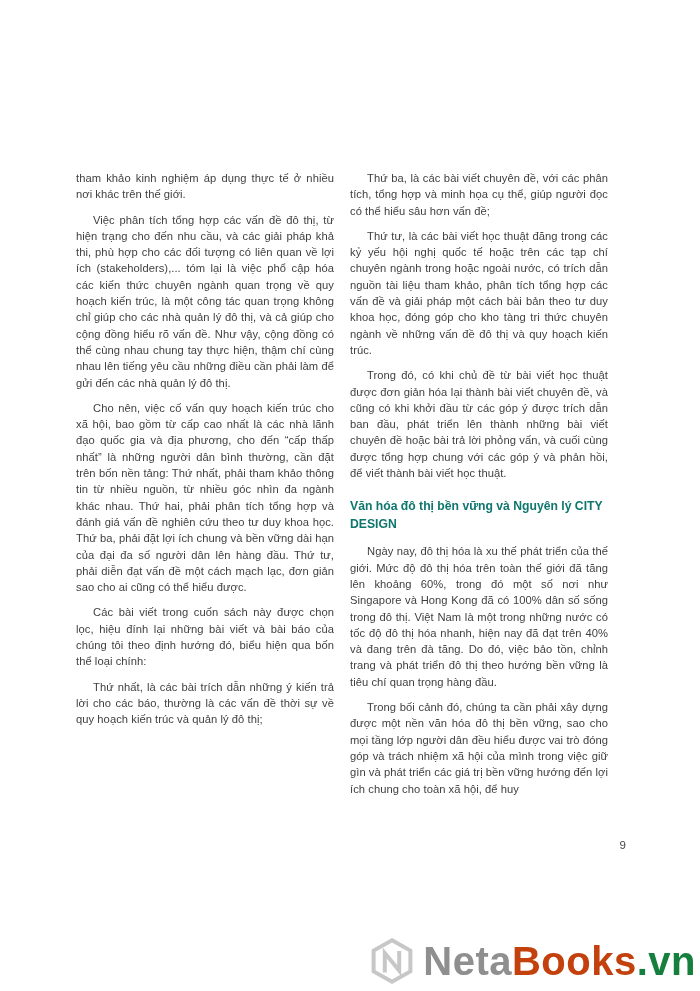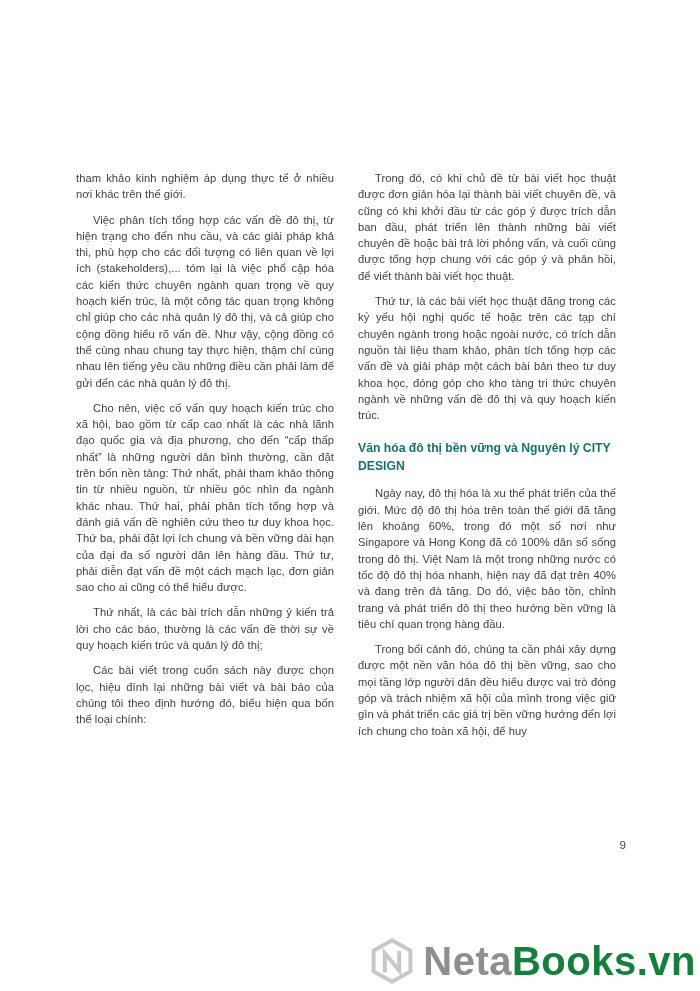--- a/index.html
+++ b/index.html
@@ -14,21 +14,21 @@
     height: 991px;
     background: #ffffff;
     overflow: hidden;
   }
   .columns {
     position: absolute;
     left: 76px;
     top: 170px;
     width: 548px;
     display: flex;
-    gap: 24px;
+    gap: 16px;
   }
   .col {
     width: 258px;
     flex: 0 0 258px;
   }
   .para {
     margin: 0 0 9px 0;
     font-size: 11.2px;
     line-height: 16.3px;
     color: #3f3f3f;
@@ -68,41 +68,42 @@
     height: 48px;
     display: block;
   }
   .wm-text {
     font-size: 40px;
     font-weight: bold;
     letter-spacing: 0.5px;
     white-space: nowrap;
   }
   .wm-neta  { color: #8f8f8f; }
-  .wm-books { color: #15803d; }
+  .wm-books { color: #c2410c; }
   .wm-vn    { color: #15803d; }
 </style>
 </head>
 <body>
 
 <div class="page">
 
   <main class="columns">
 
     <section class="col">
       <p class="para no-indent">tham khảo kinh nghiệm áp dụng thực tế ở nhiều nơi khác trên thế giới.</p>
       <p class="para">Việc phân tích tổng hợp các vấn đề đô thị, từ hiện trạng cho đến nhu cầu, và các giải pháp khả thi, phù hợp cho các đối tượng có liên quan về lợi ích (stakeholders),... tóm lại là việc phổ cập hóa các kiến thức chuyên ngành quan trọng về quy hoạch kiến trúc, là một công tác quan trọng không chỉ giúp cho các nhà quản lý đô thị, và cả giúp cho cộng đồng hiểu rõ vấn đề. Như vậy, cộng đồng có thể cùng nhau chung tay thực hiện, thậm chí cùng nhau lên tiếng yêu cầu những điều cần phải làm để gửi đến các nhà quản lý đô thị.</p>
       <p class="para">Cho nên, việc cố vấn quy hoạch kiến trúc cho xã hội, bao gồm từ cấp cao nhất là các nhà lãnh đạo quốc gia và địa phương, cho đến “cấp thấp nhất” là những người dân bình thường, cần đặt trên bốn nền tảng: Thứ nhất, phải tham khảo thông tin từ nhiều nguồn, từ nhiều góc nhìn đa ngành khác nhau. Thứ hai, phải phân tích tổng hợp và đánh giá vấn đề nghiên cứu theo tư duy khoa học. Thứ ba, phải đặt lợi ích chung và bền vững dài hạn của đại đa số người dân lên hàng đầu. Thứ tư, phải diễn đạt vấn đề một cách mạch lạc, đơn giản sao cho ai cũng có thể hiểu được.</p>
+      <p class="para">Các bài viết trong cuốn sách này được chọn lọc, hiệu đính lại những bài viết và bài báo của chúng tôi theo định hướng đó, biểu hiện qua bốn thể loại chính:</p>
       <p class="para">Thứ nhất, là các bài trích dẫn những ý kiến trả lời cho các báo, thường là các vấn đề thời sự về quy hoạch kiến trúc và quản lý đô thị;</p>
-      <p class="para">Các bài viết trong cuốn sách này được chọn lọc, hiệu đính lại những bài viết và bài báo của chúng tôi theo định hướng đó, biểu hiện qua bốn thể loại chính:</p>
     </section>
 
     <section class="col">
+      <p class="para">Thứ ba, là các bài viết chuyên đề, với các phân tích, tổng hợp và minh họa cụ thể, giúp người đọc có thể hiểu sâu hơn vấn đề;</p>
+      <p class="para">Thứ tư, là các bài viết học thuật đăng trong các kỷ yếu hội nghị quốc tế hoặc trên các tạp chí chuyên ngành trong hoặc ngoài nước, có trích dẫn nguồn tài liệu tham khảo, phân tích tổng hợp các vấn đề và giải pháp một cách bài bản theo tư duy khoa học, đóng góp cho kho tàng tri thức chuyên ngành về những vấn đề đô thị và quy hoạch kiến trúc.</p>
       <p class="para">Trong đó, có khi chủ đề từ bài viết học thuật được đơn giản hóa lại thành bài viết chuyên đề, và cũng có khi khởi đầu từ các góp ý được trích dẫn ban đầu, phát triển lên thành những bài viết chuyên đề hoặc bài trả lời phỏng vấn, và cuối cùng được tổng hợp chung với các góp ý và phản hồi, để viết thành bài viết học thuật.</p>
-      <p class="para">Thứ tư, là các bài viết học thuật đăng trong các kỷ yếu hội nghị quốc tế hoặc trên các tạp chí chuyên ngành trong hoặc ngoài nước, có trích dẫn nguồn tài liệu tham khảo, phân tích tổng hợp các vấn đề và giải pháp một cách bài bản theo tư duy khoa học, đóng góp cho kho tàng tri thức chuyên ngành về những vấn đề đô thị và quy hoạch kiến trúc.</p>
       <h2 class="section-heading">Văn hóa đô thị bền vững và Nguyên lý CITY DESIGN</h2>
       <p class="para">Ngày nay, đô thị hóa là xu thế phát triển của thế giới. Mức độ đô thị hóa trên toàn thế giới đã tăng lên khoảng 60%, trong đó một số nơi như Singapore và Hong Kong đã có 100% dân số sống trong đô thị. Việt Nam là một trong những nước có tốc độ đô thị hóa nhanh, hiện nay đã đạt trên 40% và đang trên đà tăng. Do đó, việc bảo tồn, chỉnh trang và phát triển đô thị theo hướng bền vững là tiêu chí quan trọng hàng đầu.</p>
       <p class="para">Trong bối cảnh đó, chúng ta cần phải xây dựng được một nền văn hóa đô thị bền vững, sao cho mọi tầng lớp người dân đều hiểu được vai trò đóng góp và trách nhiệm xã hội của mình trong việc giữ gìn và phát triển các giá trị bền vững hướng đến lợi ích chung cho toàn xã hội, để huy</p>
     </section>
 
   </main>
 
   <div class="page-number">9</div>
 
   <div class="watermark">

